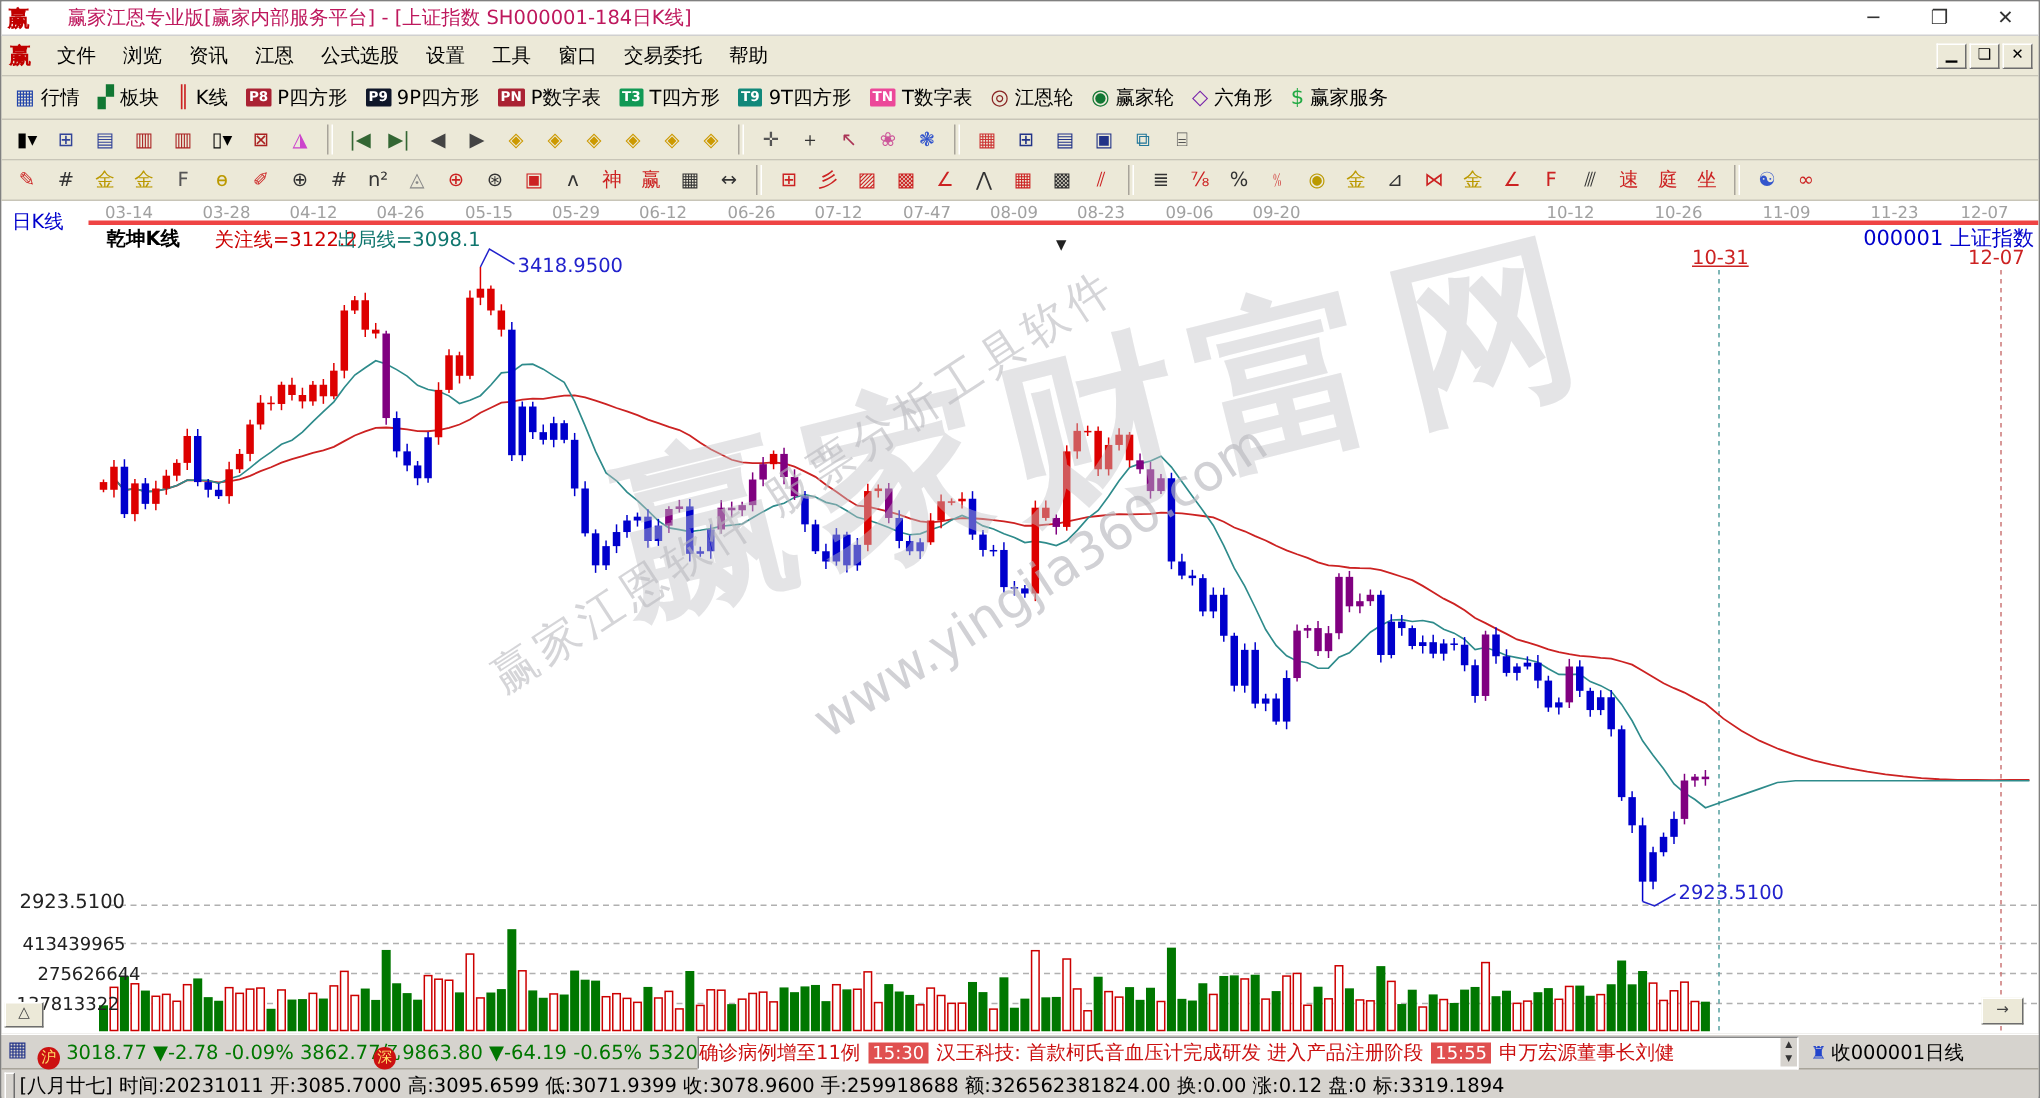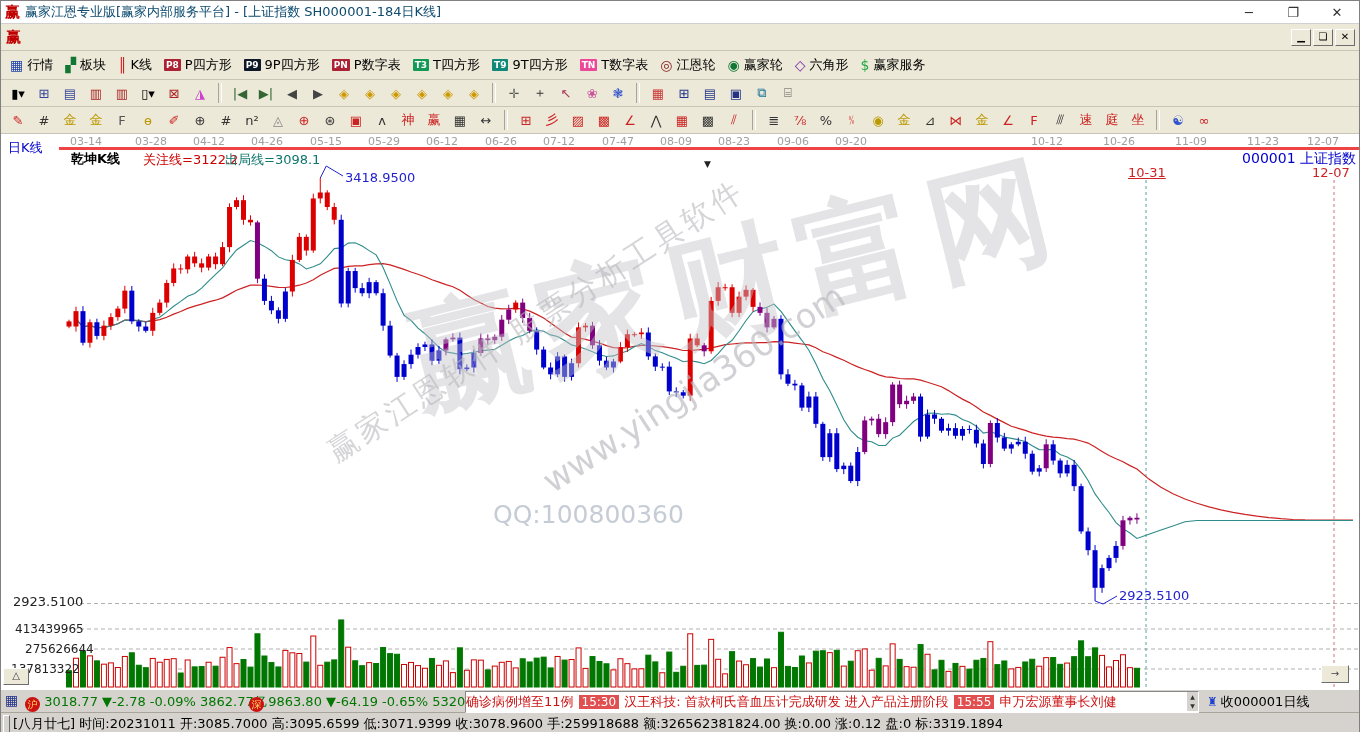--- a/index.html
+++ b/index.html
@@ -3,21 +3,21 @@
 <meta charset="utf-8">
 <style>
   html,body{margin:0;padding:0;}
   body{width:1360px;height:732px;overflow:hidden;background:#d6d3ce;
        font-family:"DejaVu Sans","Liberation Sans",sans-serif;font-size:13px;
        -webkit-font-smoothing:antialiased;}
   .window{width:1358px;height:730px;border:1px solid #808080;background:#d6d3ce;position:relative;}
   
   .titlebar{height:22px;background:#ffffff;display:flex;align-items:center;border-bottom:1px solid #d0d0d0;}
   .app-logo{color:#c00000;font-weight:bold;font-size:15px;margin:0 5px 0 4px;}
-  .title-text{flex:1;font-size:13px;color:#0c4a6e;white-space:nowrap;overflow:hidden;}
+  .title-text{flex:1;font-size:13px;color:#be185d;white-space:nowrap;overflow:hidden;margin-left:20px;}
   .winbtn{width:44px;text-align:center;color:#333;font-size:13px;cursor:default;}
   
   .menubar{height:26px;background:#ece9d8;display:flex;align-items:center;border-bottom:1px solid #c8c5b8;}
   .menu-logo{color:#c00000;font-weight:bold;font-size:15px;margin:0 8px 0 5px;}
   .menu-item{padding:3px 9px;color:#000;}
   .menu-spacer{flex:1;}
   .childbtn{width:18px;height:15px;margin-right:2px;background:#ece9d8;border:1px solid;
     border-color:#fff #6d6d6d #6d6d6d #fff;font-size:10px;line-height:13px;text-align:center;font-weight:bold;}
   
   .toolbar{display:flex;align-items:center;background:#ece9d8;border-bottom:1px solid #c8c5b8;padding-left:4px;}
@@ -86,20 +86,32 @@
   <div class="titlebar">
     <span class="app-logo">赢</span>
     <span class="title-text">赢家江恩专业版[赢家内部服务平台] - [上证指数  SH000001-184日K线]</span>
     <span class="winbtn">─</span>
     <span class="winbtn">❐</span>
     <span class="winbtn">✕</span>
   </div>
 
   <div class="menubar">
     <span class="menu-logo">赢</span>
+    <span id="menu-items" style="display:flex;">
+        <span class="menu-item">文件</span>
+        <span class="menu-item">浏览</span>
+        <span class="menu-item">资讯</span>
+        <span class="menu-item">江恩</span>
+        <span class="menu-item">公式选股</span>
+        <span class="menu-item">设置</span>
+        <span class="menu-item">工具</span>
+        <span class="menu-item">窗口</span>
+        <span class="menu-item">交易委托</span>
+        <span class="menu-item">帮助</span>
+      </span>
     <span class="menu-spacer"></span>
     <span class="childbtn">▁</span>
     <span class="childbtn">❏</span>
     <span class="childbtn" style="margin-right:4px;">✕</span>
   </div>
 
   <div class="toolbar tb1" id="toolbar1">
       <span class="tb-item">
         <span class="tb-glyph" style="color: rgb(34, 68, 170);">▦</span>
         <span class="tb-label">行情</span>
@@ -732,21 +744,20 @@
         <span class="date-label" style="left: 972px;">10-12</span>
         <span class="date-label" style="left: 1044px;">10-26</span>
         <span class="date-label" style="left: 1116px;">11-09</span>
         <span class="date-label" style="left: 1188px;">11-23</span>
         <span class="date-label" style="left: 1248px;">12-07</span>
       </div>
 
     <div class="wm wm-big">赢家财富网</div>
     <div class="wm wm-slogan">赢家江恩软件  股票分析工具软件</div>
     <div class="wm wm-site">www.yingjia360.com</div>
-    <div class="wm wm-qq">QQ:100800360</div>
 
     <div class="lbl lbl-kline">日K线</div>
     <div class="lbl lbl-qiankun">乾坤K线</div>
     <div class="lbl lbl-attention">关注线=3122.2</div>
     <div class="lbl lbl-exit">出局线=3098.1</div>
     <div class="lbl lbl-symbol">000001  上证指数</div>
     <div class="lbl tiny-tri">▼</div>
 
     <div class="lbl lbl-marker" style="left:1127px;top:31px;text-decoration:underline;">10-31</div>
     <div class="lbl lbl-marker" style="left:1311px;top:31px;">12-07</div>

